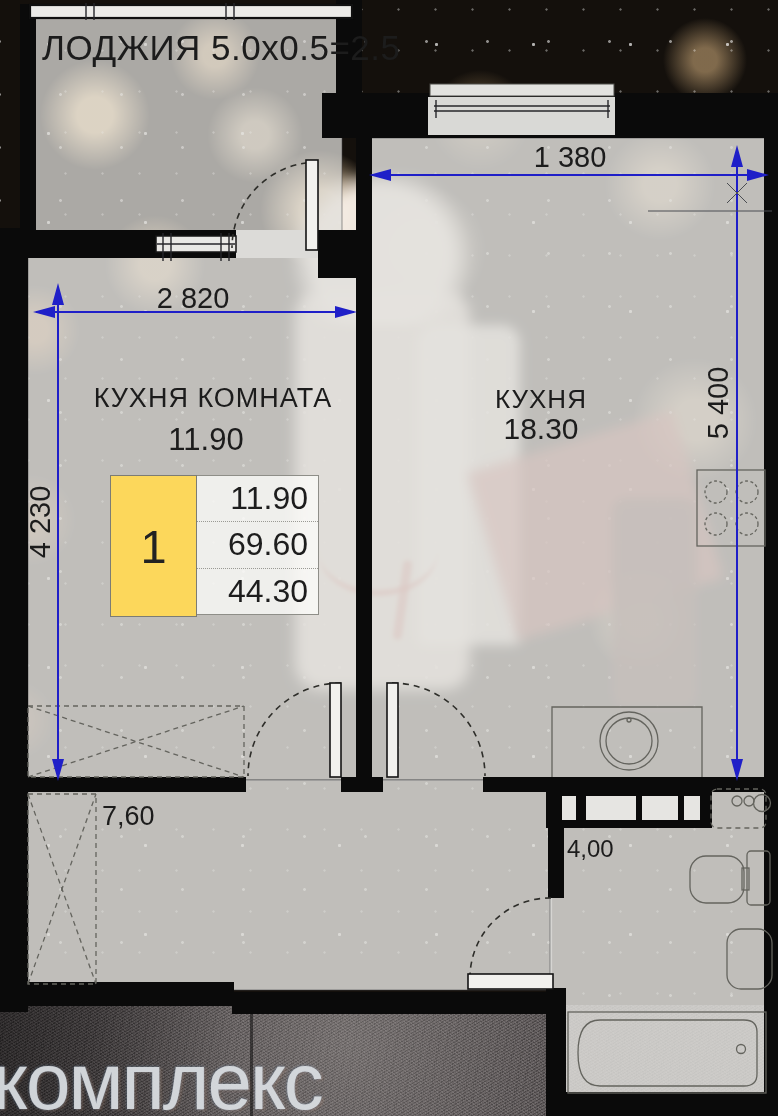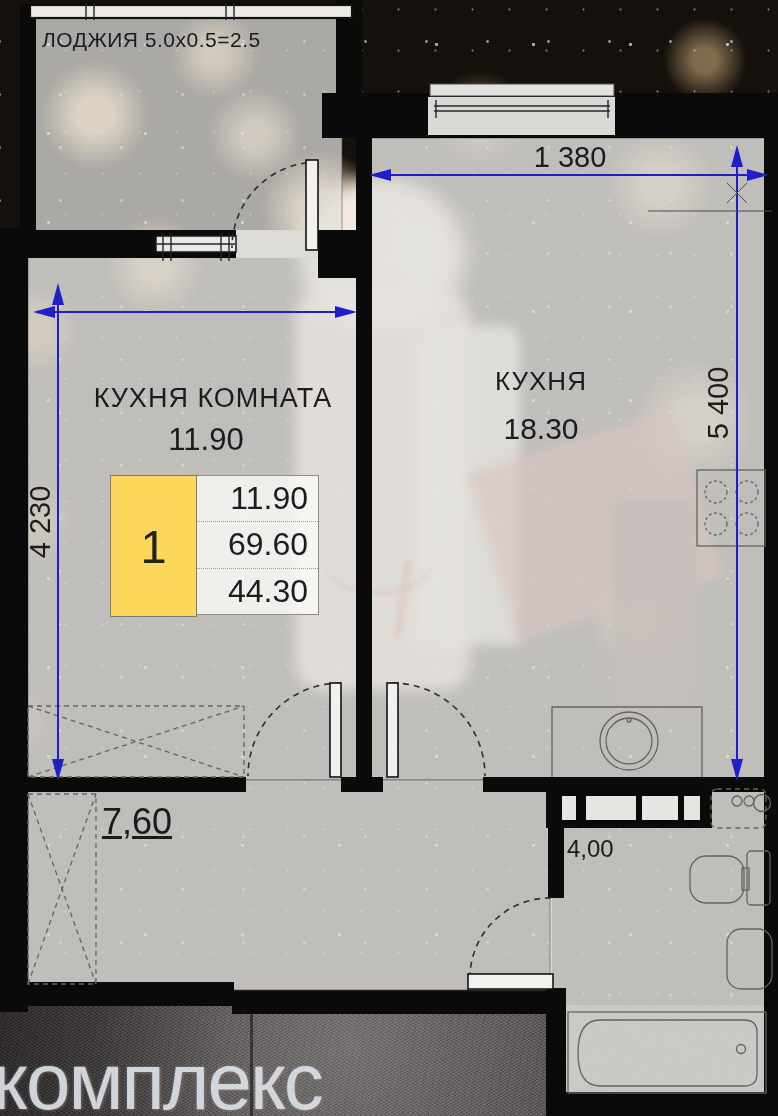--- a/index.html
+++ b/index.html
@@ -69,26 +69,26 @@
   .furn-d{stroke-dasharray:5 4;}
   .furn-dd{stroke-dasharray:3 2.5;}
   .vent-hole{fill:#e6e5e2;}
   .dim{stroke:#1f1fc8;stroke-width:2;}
   .dim-arrow{fill:#1f1fc8;stroke:none;}
   .ext{stroke:#4a4d52;stroke-width:1;}
   
   .lbl{position:absolute;z-index:10;color:#1c1c1c;white-space:nowrap;}
   .lbl.center{text-align:center;}
   .rot{transform:rotate(-90deg);}
-  .loggia-lbl{left:42px;top:28px;font-size:21px;letter-spacing:.5px;}
+  .loggia-lbl{left:42px;top:28px;font-size:35px;letter-spacing:.5px;}
   .lr-name{left:63px;top:383px;width:300px;font-size:27px;letter-spacing:1px;}
   .lr-area{left:106px;top:422px;width:200px;font-size:31px;}
-  .kit-name{left:441px;top:366px;width:200px;font-size:26px;letter-spacing:1px;}
+  .kit-name{left:441px;top:384px;width:200px;font-size:26px;letter-spacing:1px;}
   .kit-area{left:441px;top:412px;width:200px;font-size:30px;}
-  .hall-area{left:102px;top:801px;font-size:36px;text-decoration:underline;}
+  .hall-area{left:102px;top:801px;font-size:27px;}
   .bath-area{left:567px;top:835px;font-size:24px;}
   .dim-lbl{font-size:29px;}
   .d2820{left:93px;top:282px;width:200px;}
   .d3380{left:470px;top:141px;width:200px;}
   .d4230{left:-30px;top:506px;width:140px;height:32px;}
   .d5400{left:648px;top:387px;width:140px;height:32px;}
   
   .legend{position:absolute;left:110px;top:475px;display:flex;z-index:10;}
   .legend .unit{
     width:85px;height:140px;background:#fcd75b;border:1.5px solid #7c7c74;
@@ -278,20 +278,21 @@
 
   <div class="lbl center lr-name">КУХНЯ КОМНАТА</div>
   <div class="lbl center lr-area">11.90</div>
 
   <div class="lbl center kit-name">КУХНЯ</div>
   <div class="lbl center kit-area">18.30</div>
 
   <div class="lbl hall-area">7,60</div>
   <div class="lbl bath-area">4,00</div>
 
+  <div class="lbl center dim-lbl d2820">2 820</div>
   <div class="lbl center dim-lbl d3380">1 380</div>
   <div class="lbl center dim-lbl rot d4230">4 230</div>
   <div class="lbl center dim-lbl rot d5400">5 400</div>
 
   <div class="legend">
     <div class="unit">1</div>
     <div class="vals">
       <div class="row">11.90</div>
       <div class="row">69.60</div>
       <div class="row">44.30</div>

